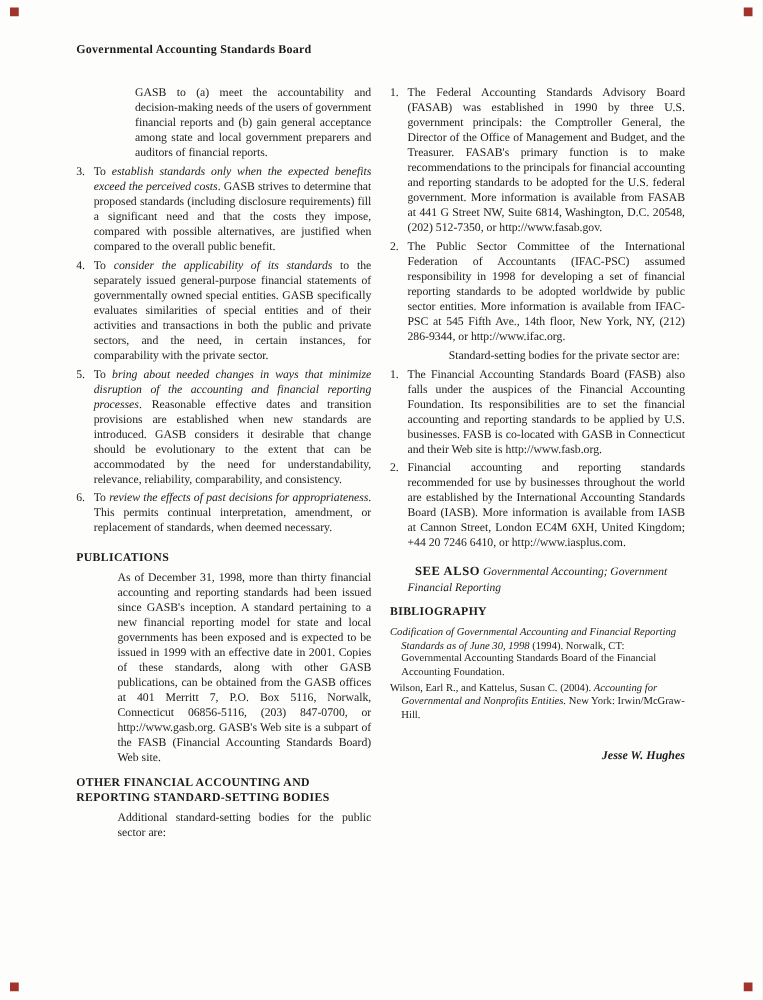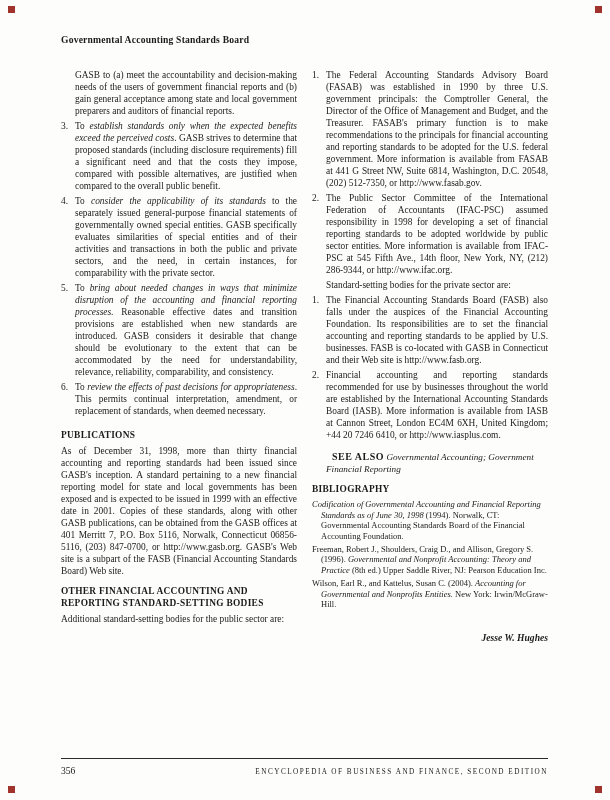--- a/index.html
+++ b/index.html
@@ -22,21 +22,21 @@
   .content { position: absolute; left: 61px; top: 34px; width: 487px; }
 
   .running-head {
     font-weight: bold; 
     font-size: 9.6px; letter-spacing: 0.2px;
   }
 
   .columns { display: flex; gap: 15px; margin-top: 24px; height: 700px; overflow: hidden; }
   .col { width: 236px; font-size: 9.4px; line-height: 12px; text-align: justify; }
 
-  .para { margin-bottom: 3px; }
+  .para { margin-bottom: 3px; margin-left: 33px; }
   .para.indent { padding-left: 14px; }
 
   .list-item { display: flex; margin-bottom: 3px; }
   .list-item .num { flex: 0 0 14px; width: 14px; text-align: left; }
   .list-item .itext { flex: 1; text-align: justify; }
   em { font-style: italic; }
 
   .heading {
     font-weight: bold; font-size: 9.4px; letter-spacing: 0.3px;
     text-align: left; margin: 8px 0 4px;
@@ -144,28 +144,23 @@
         <div class="see-also">
           <span class="label">SEE ALSO</span>
           <span> </span>
           <em>Governmental Accounting; Government Financial Reporting</em>
         </div>
 
         <div class="heading">BIBLIOGRAPHY</div>
 
         <div class="bib-entry"><span></span><em>Codification of Governmental Accounting and Financial Reporting Standards as of June 30, 1998</em><span> (1994). Norwalk, CT: Governmental Accounting Standards Board of the Financial Accounting Foundation.</span></div>
 
-        <div class="bib-entry"><span>Freeman, Robert J., Shoulders, Craig D., and Allison, Gregory S. (1996). </span><em>Governmental and Nonprofit Accounting: Theory and Practice</em><span> (8th ed.) Upper Saddle River, NJ: Pearson Education Inc.</span></div>
 
         <div class="bib-entry"><span>Wilson, Earl R., and Kattelus, Susan C. (2004). </span><em>Accounting for Governmental and Nonprofits Entities.</em><span> New York: Irwin/McGraw-Hill.</span></div>
 
         <div class="signature">Jesse W. Hughes</div>
 
       </div>
     </div>
   </div>
 
-  <div class="footer">
-    <span class="pagenum">356</span>
-    <span class="booktitle">ENCYCLOPEDIA OF BUSINESS AND FINANCE, SECOND EDITION</span>
-  </div>
 
 </div>
 
 </body></html>

